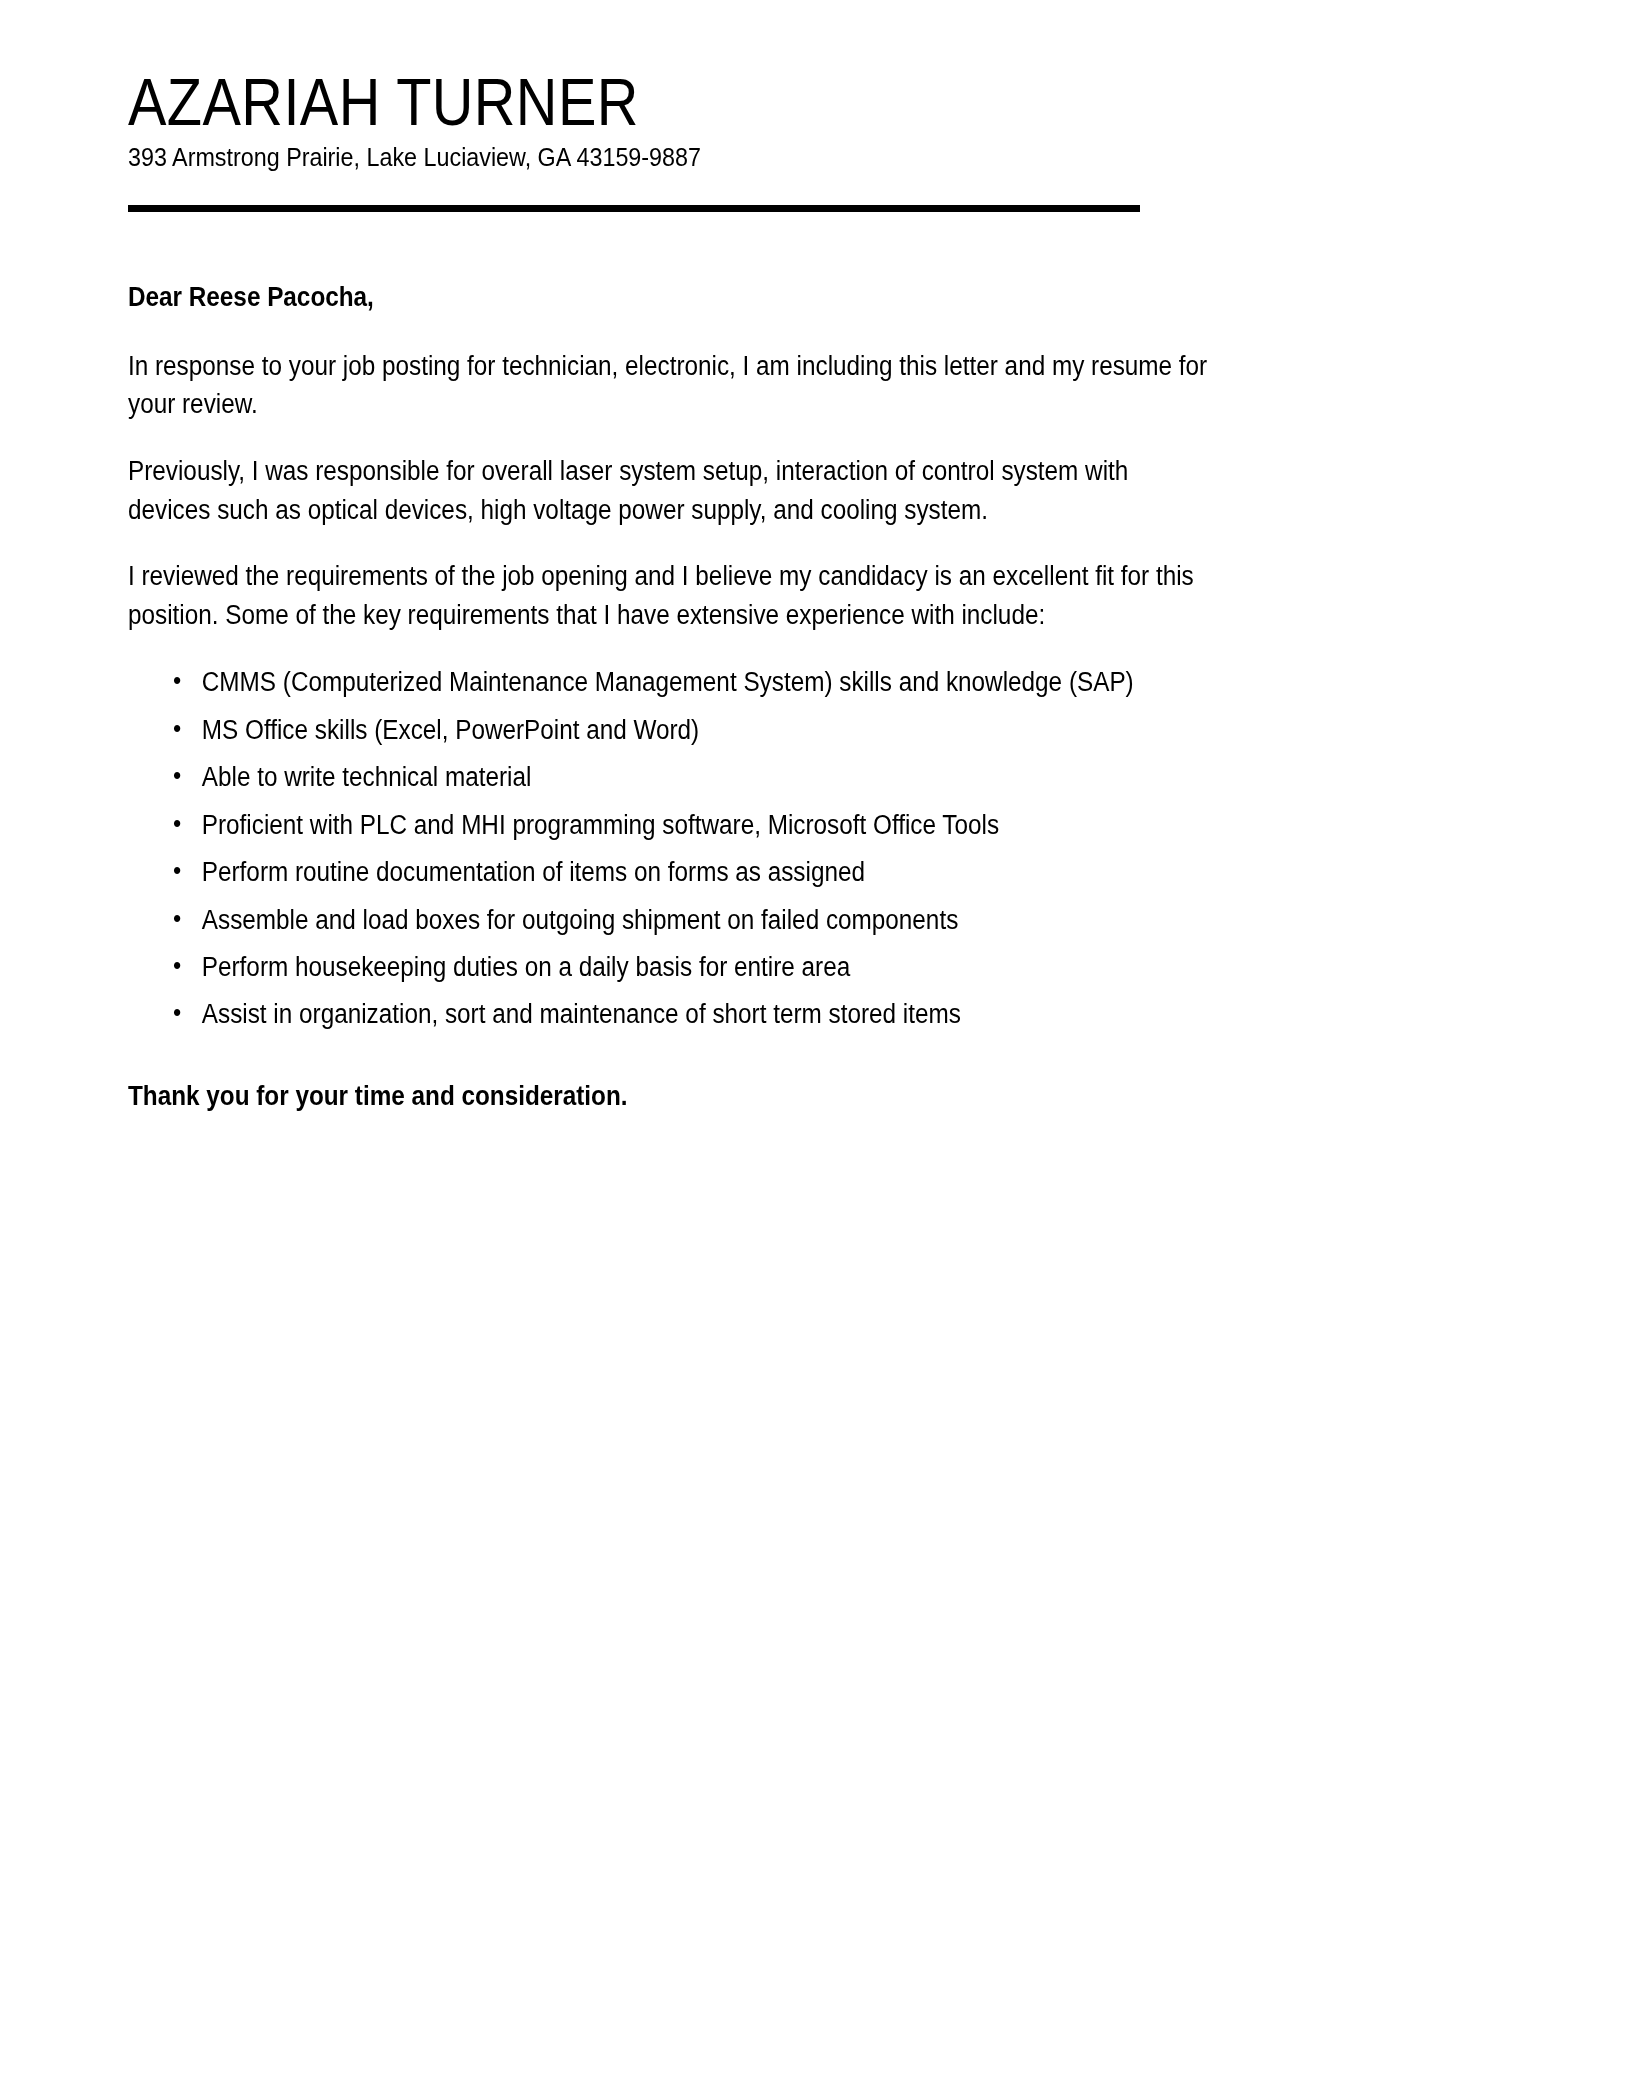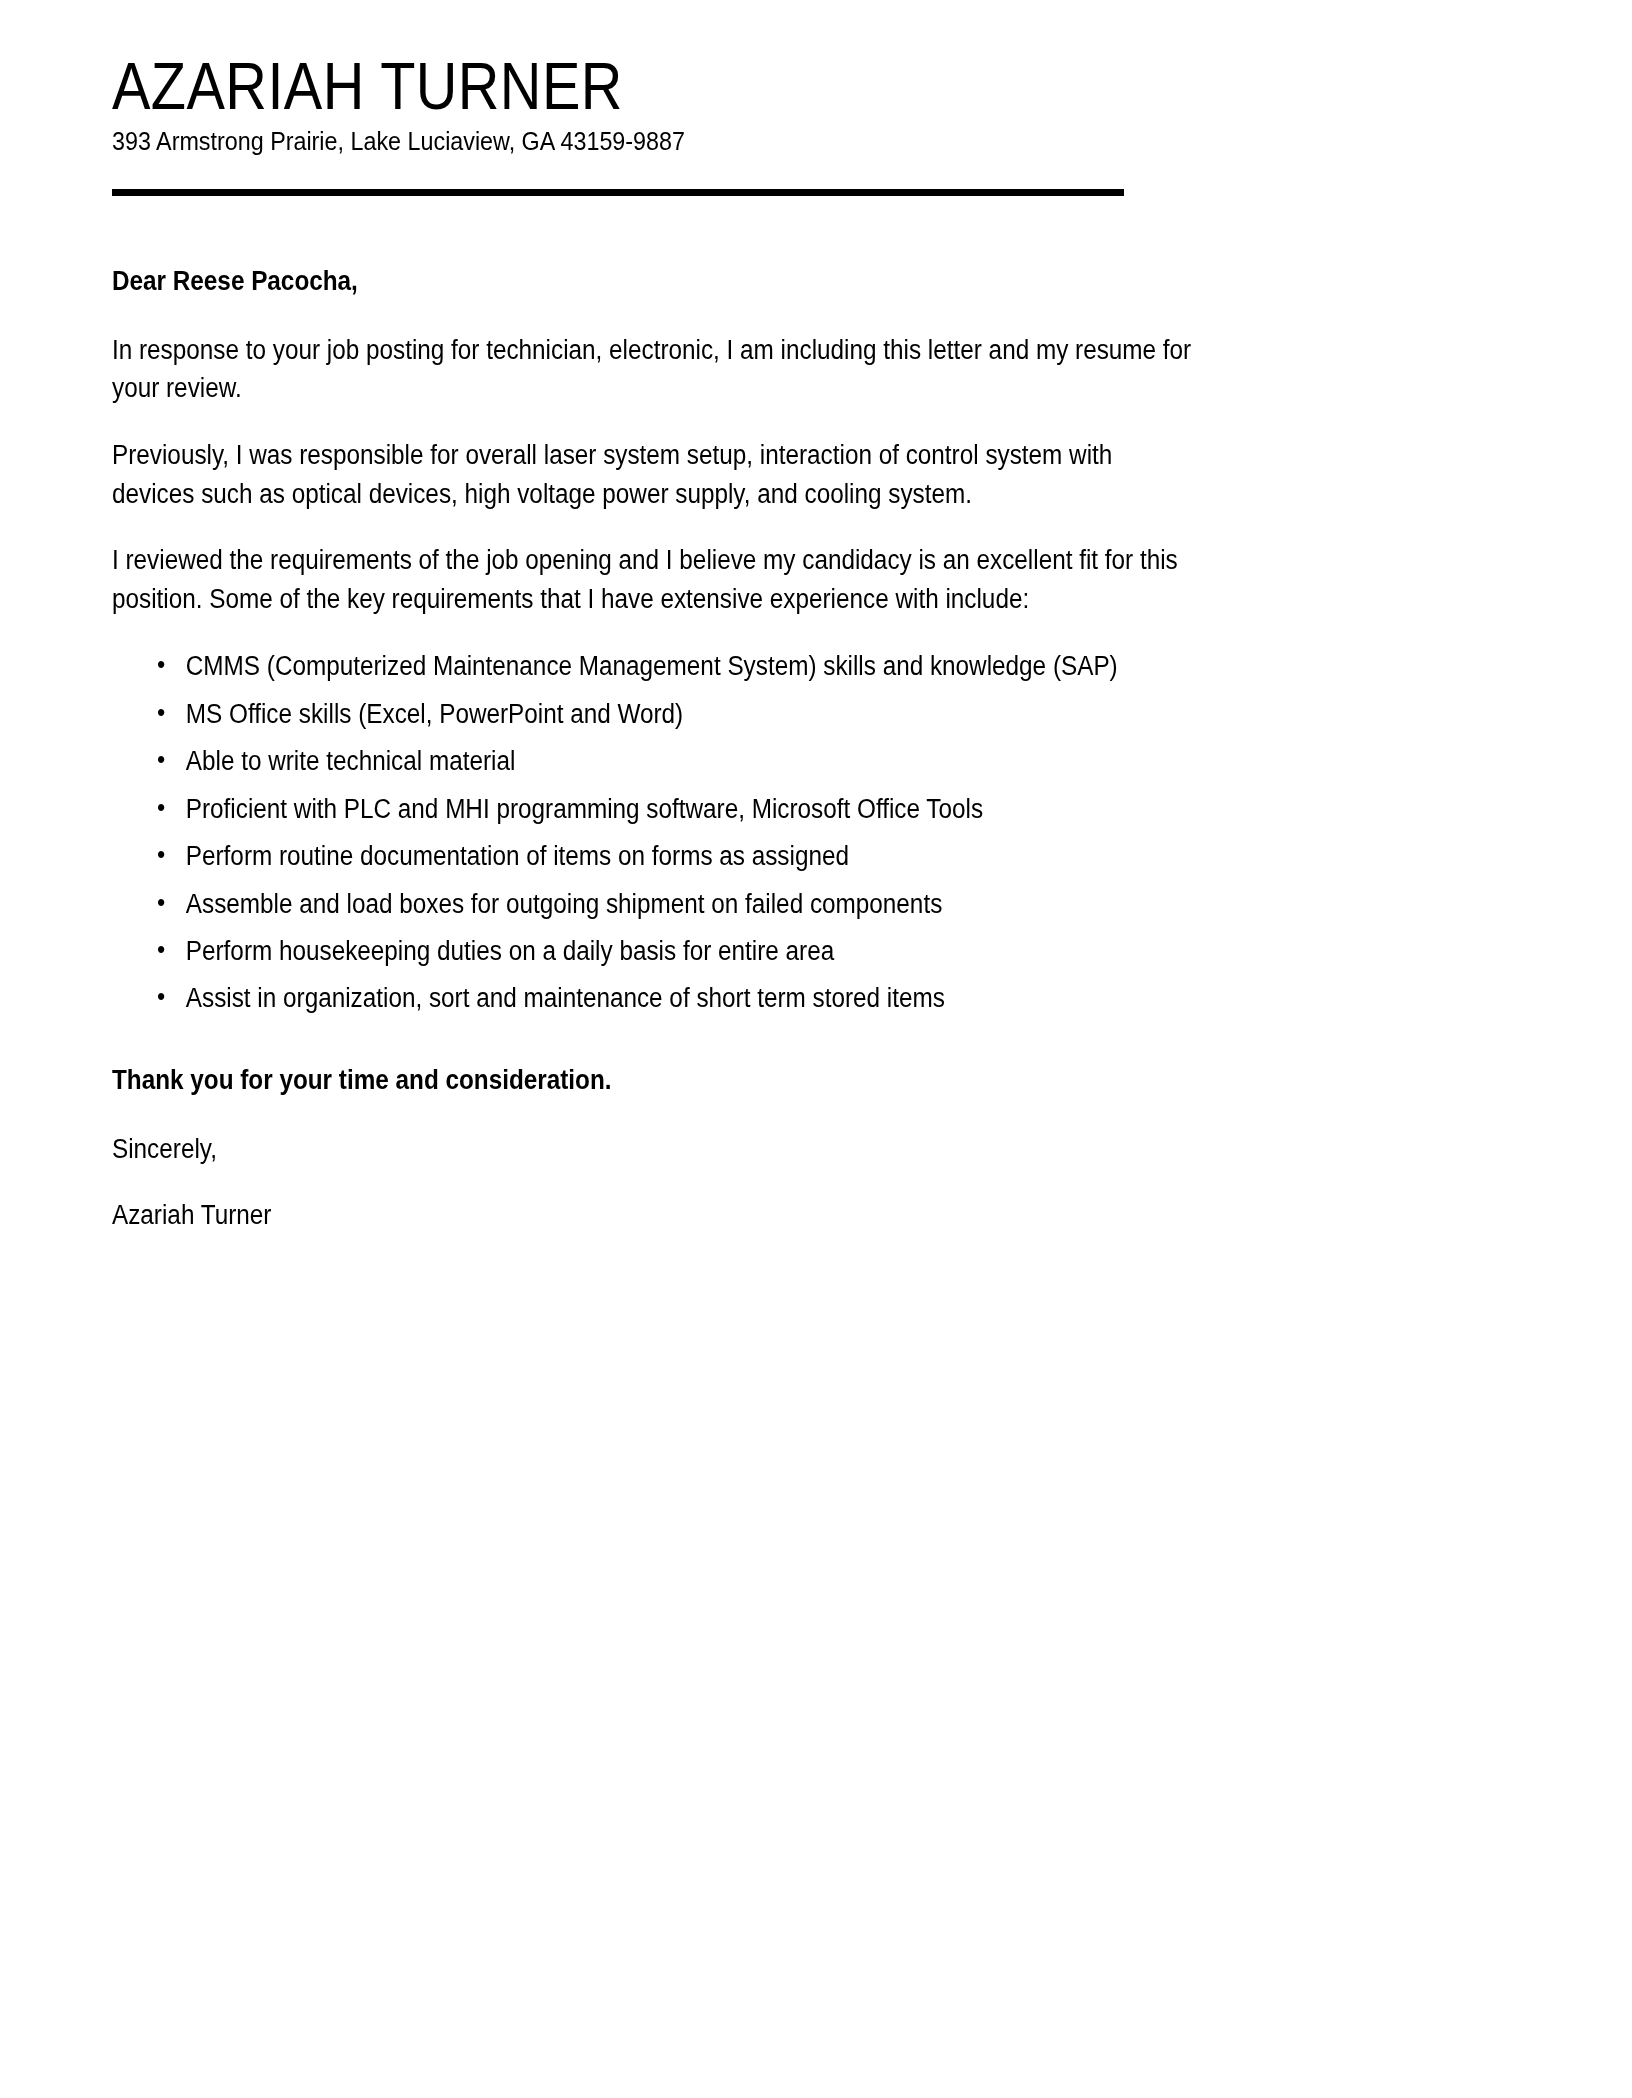--- a/index.html
+++ b/index.html
@@ -17,21 +17,21 @@
     height: 2098px;
     background: #ffffff;
     box-sizing: border-box;
     overflow: hidden;
   }
   .sheet {
     position: absolute;
     left: 0;
     top: 0;
     width: 1304px;
-    padding: 0;
+    padding: 16px;
   }
   
   .header {
     padding: 52px 110px 0 112px;
   }
   .candidate-name {
     font-family: "Liberation Sans Narrow", "Liberation Sans", sans-serif;
     font-size: 67px;
     line-height: 1.0;
     font-weight: 400;
@@ -144,20 +144,16 @@
         <li>Able to write technical material</li>
         <li>Proficient with PLC and MHI programming software, Microsoft Office Tools</li>
         <li>Perform routine documentation of items on forms as assigned</li>
         <li>Assemble and load boxes for outgoing shipment on failed components</li>
         <li>Perform housekeeping duties on a daily basis for entire area</li>
         <li>Assist in organization, sort and maintenance of short term stored items</li>
       </ul>
 
       <p class="closing-thanks">Thank you for your time and consideration.</p>
 
-      <div class="signoff">
-        <p class="signoff-line">Sincerely,</p>
-        <p class="signoff-line">Azariah Turner</p>
-      </div>
 
     </section>
   </div>
 </div>
 
 </body></html>

